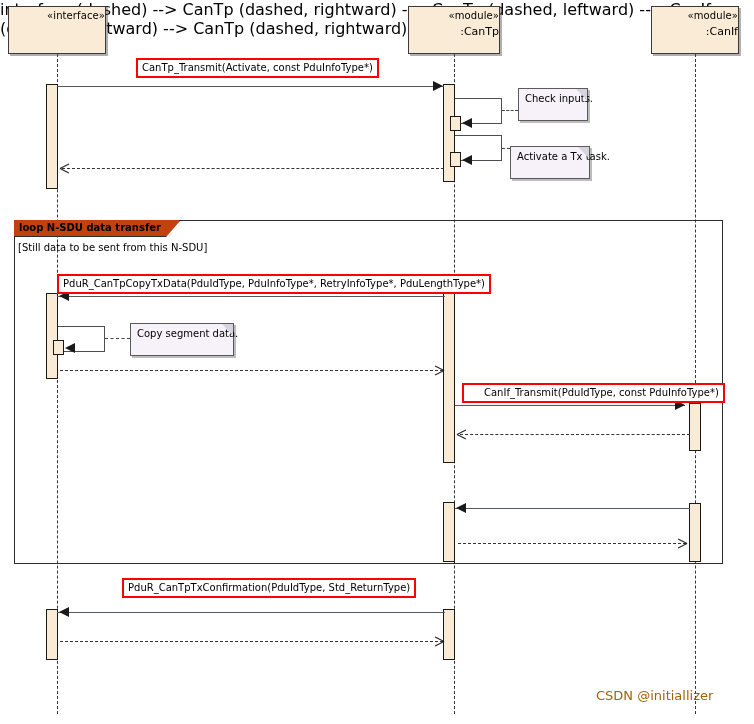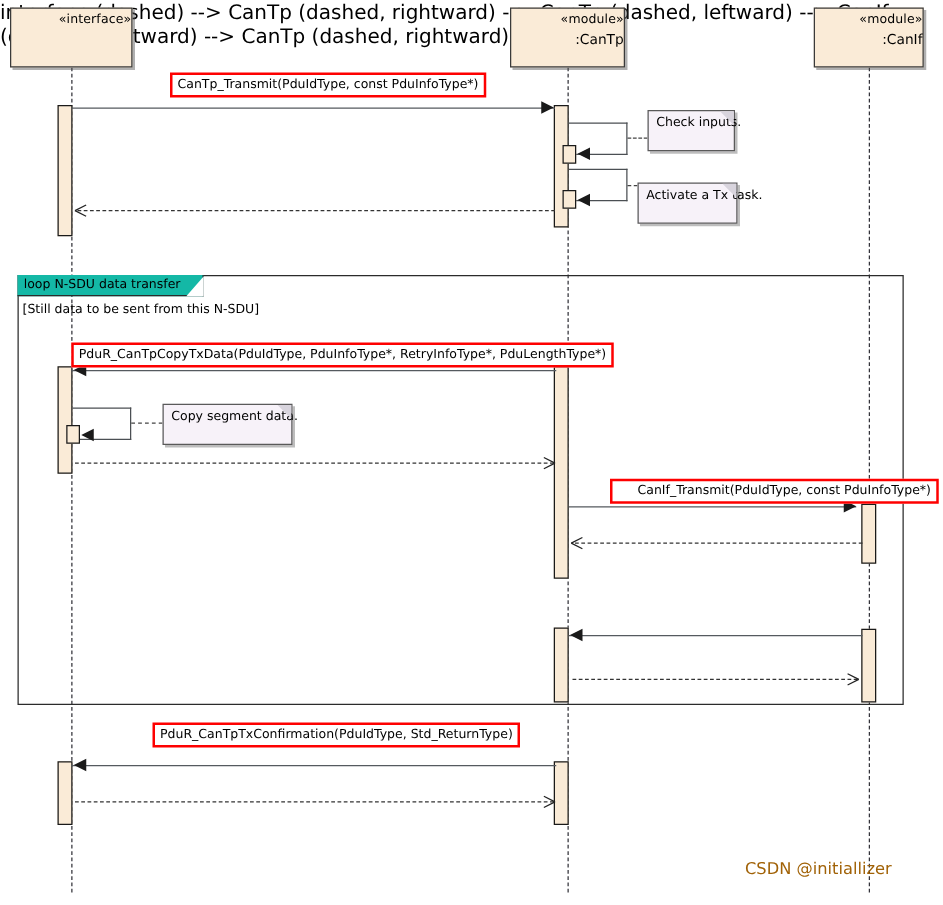--- a/index.html
+++ b/index.html
@@ -165,25 +165,25 @@
   }
   
   .frag {
     position: absolute;
     box-sizing: border-box;
     border: 1px solid #2b2b2b;
     background: transparent;
   }
   .frag-tab {
     position: absolute;
-    background: #14b8a6;
+    background: #c2410c;
     border-right: 1px solid #2b2b2b;
     border-bottom: 1px solid #2b2b2b;
     font-size: 10px;
-    font-weight: normal;
+    font-weight: bold;
     color: #000;
     padding: 2px 18px 2px 5px;
     box-sizing: border-box;
     white-space: nowrap;
   }
   .frag-tab .corner {
     position: absolute;
     right: -1px;
     bottom: -1px;
     width: 0; height: 0;
@@ -232,21 +232,21 @@
 
   
   
   <div class="activation" style="left:46px; top:84px; width:12px; height:105px;"></div>
   
   <div class="activation" style="left:443px; top:84px; width:12px; height:98px;"></div>
 
   
   <div class="msg-line" style="left:57px; top:86px; width:387px;"></div>
   <div class="arrow-solid-right" style="left:433px; top:81px;"></div>
-  <div class="msg-label" style="left:136px; top:58px;">CanTp_Transmit(PduIdType, const PduInfoType*)</div>
+  <div class="msg-label" style="left:136px; top:58px;">CanTp_Transmit(Activate, const PduInfoType*)</div>
 
   
   <div class="selfcall" style="left:455px; top:98px; width:47px; height:26px;"></div>
   <div class="activation small" style="left:450px; top:116px;"></div>
   <div class="arrow-solid-left" style="left:462px; top:118px;"></div>
   <div class="note-link" style="left:502px; top:110px; width:16px;"></div>
   <div class="note" style="left:518px; top:88px; width:70px; height:33px;">
     <span class="fold"></span>
     <span>Check inputs.</span>
   </div>
@@ -299,21 +299,21 @@
     <span>Copy segment data.</span>
   </div>
 
    CanTp (dashed, rightward) --&gt;
   <div class="msg-line dashed" style="left:60px; top:370px; width:383px;"></div>
   <div class="arrow-open-right" style="left:435px; top:366px;"></div>
 
   
   <div class="msg-line" style="left:455px; top:405px; width:230px;"></div>
   <div class="arrow-solid-right" style="left:675px; top:400px;"></div>
-  <div class="msg-label" style="left:488px; top:383px;padding-left:20px;">CanIf_Transmit(PduIdType, const PduInfoType*)</div>
+  <div class="msg-label" style="left:462px; top:383px;padding-left:20px;">CanIf_Transmit(PduIdType, const PduInfoType*)</div>
 
    CanTp (dashed, leftward) --&gt;
   <div class="msg-line dashed" style="left:460px; top:434px; width:230px;"></div>
   <div class="arrow-open-left" style="left:457px; top:430px;"></div>
 
   
   <div class="msg-line" style="left:455px; top:508px; width:235px;"></div>
   <div class="arrow-solid-left" style="left:456px; top:503px;"></div>
 
    CanIf (dashed, rightward) --&gt;

